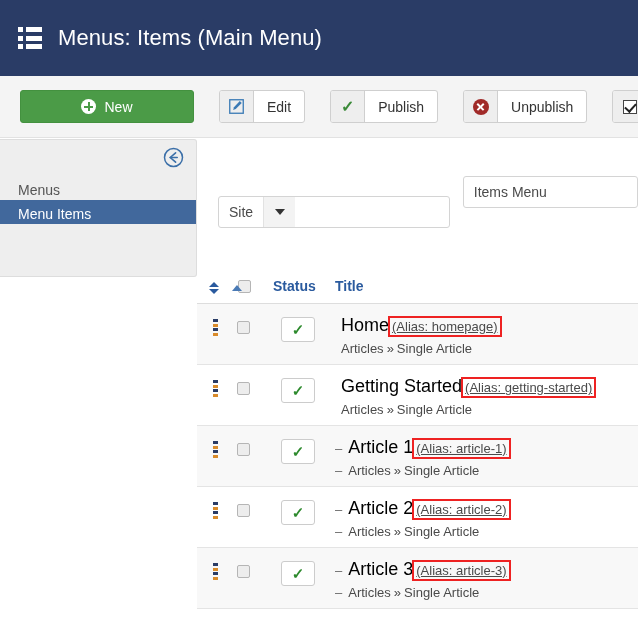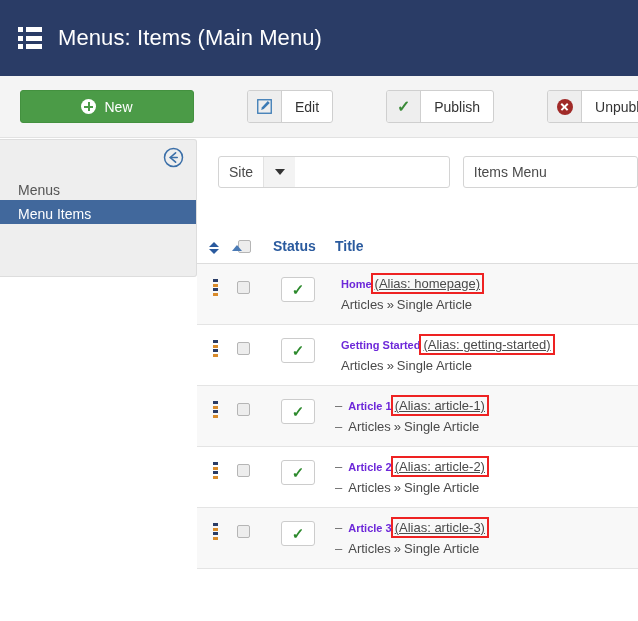--- a/index.html
+++ b/index.html
@@ -86,21 +86,20 @@
 
   .btn-group {
     display: flex;
     align-items: stretch;
     height: 33px;
     border: 1px solid #cfcfcf;
     border-radius: 3px;
     background: #ffffff;
     cursor: pointer;
     flex: none;
-    margin-left: 28px;
   }
   .btn-group .bg-icon {
     width: 34px;
     background: #eeeeee;
     border-right: 1px solid #cfcfcf;
     display: flex;
     align-items: center;
     justify-content: center;
     border-radius: 2px 0 0 2px;
   }
@@ -212,21 +211,21 @@
     border-left: 1px solid #e2e2e2;
     background: #f3f3f3;
     display: flex; align-items: center; justify-content: center;
   }
   .caret-down {
     width: 0; height: 0;
     border-left: 5px solid transparent;
     border-right: 5px solid transparent;
     border-top: 6px solid #333333;
   }
-  #filter-site { width: 258px; }
+  #filter-site { width: 258px; margin-top: 40px; }
   #filter-menu { width: 195px; }
 
   
   .table-wrap { margin-top: 50px; padding-left: 0; }
   table.items { border-collapse: collapse; width: 100%; table-layout: fixed; }
   table.items th {
     font-size: 14px;
     color: #2a5a9e;
     font-weight: bold;
     text-align: left;
@@ -298,25 +297,24 @@
     margin: 13px 0 0 8px;
     display: flex; align-items: center; justify-content: center;
     cursor: pointer;
   }
   .status-btn .ck { color: #2d8a2d; font-size: 15px; font-weight: bold; line-height: 1; }
 
   .title-cell { padding: 11px 0 0 0; }
   .title-line { display: flex; align-items: baseline; white-space: nowrap; }
   .dash { color: #666666; font-size: 13px; margin-right: 6px; }
   .title-link {
-    color: #6d28d9;
-    font-size: 11px;
+    color: #000000;
+    font-size: 18px;
     text-decoration: none;
     cursor: pointer;
-    font-weight: bold;
   }
   .alias {
     font-size: 13px;
     color: #4a4a4a;
     margin-left: 1px;
     padding: 1px 2px;
   }
   .alias.hl {
     outline: 2px solid #ee2222;
     outline-offset: 0px;

